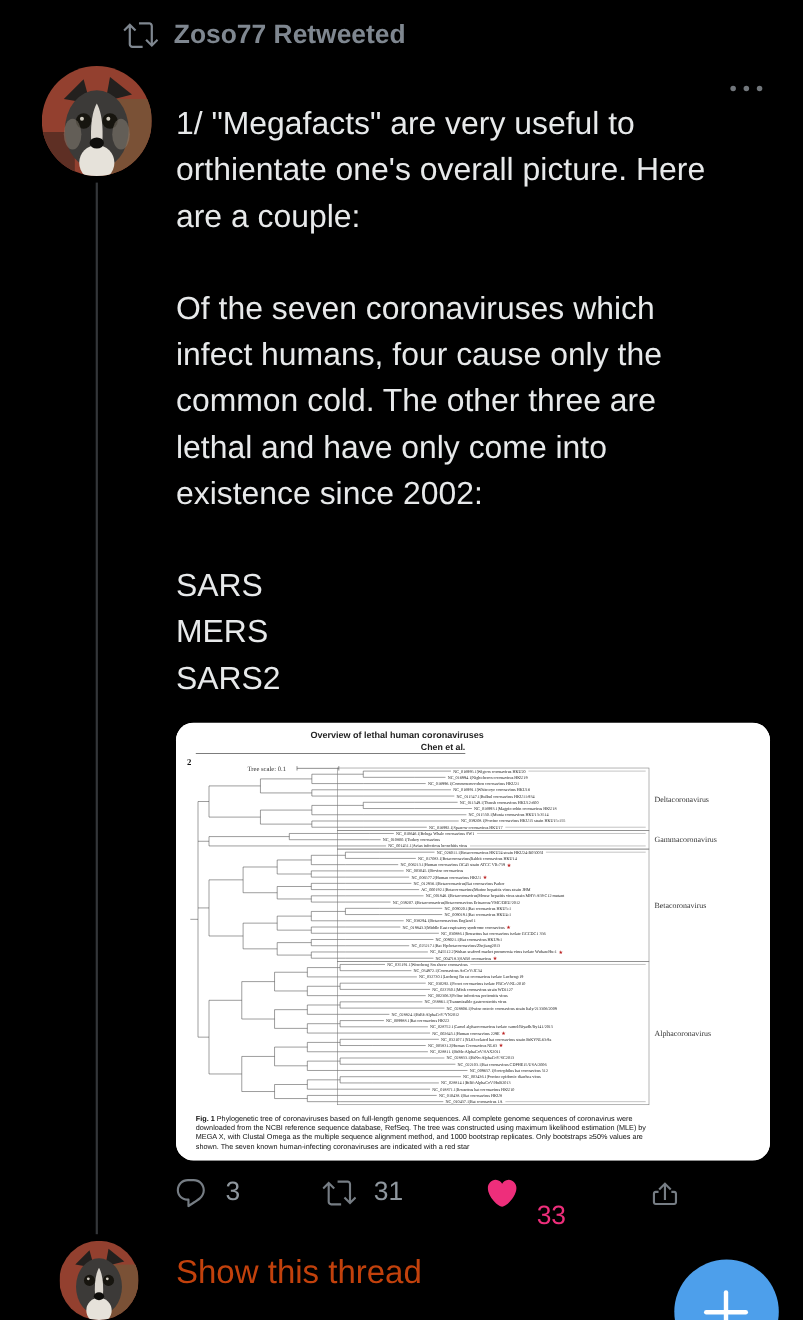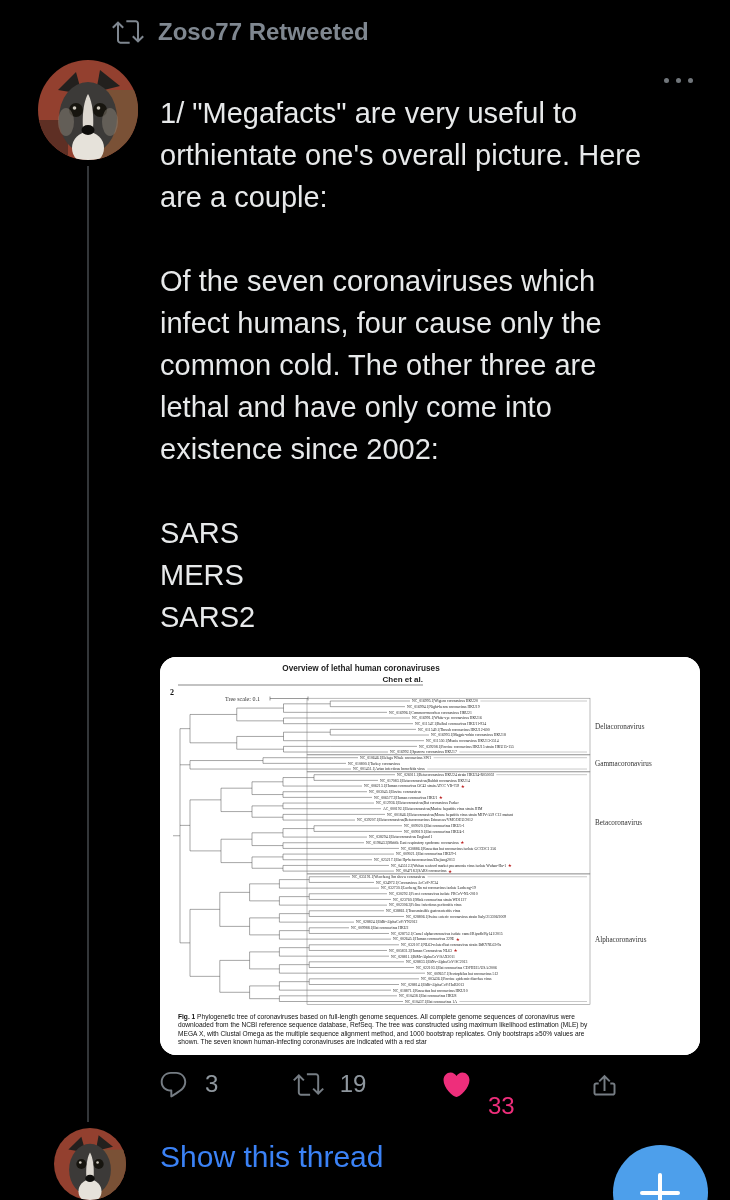--- a/index.html
+++ b/index.html
@@ -22,21 +22,21 @@
               color:#e7e9ea;white-space:pre-line;}
   .figure-card{position:absolute;left:160px;top:657px;width:540px;height:398px;background:#fff;
                border-radius:16px;overflow:hidden;text-align:right;}
   .figure-card svg{display:block;}
   .action-bar{position:absolute;left:158px;top:1062px;width:462px;height:44px;display:flex;
               justify-content:space-between;align-items:center;}
   .action{display:flex;align-items:center;gap:16px;background:none;border:none;padding:0;}
   .action svg{width:31px;height:31px;}
   .action .count{font-size:24px;color:#8f979e;}
   .action.like .count{color:#ee2e7b;margin-top:44px;}
-  .show-thread{position:absolute;left:160px;top:1140px;font-size:30px;color:#3b82f6;}
+  .show-thread{position:absolute;left:160px;top:1140px;font-size:30px;color:#c2410c;}
   .fab{position:absolute;left:613px;top:1145px;width:95px;height:95px;border-radius:50%;
        background:#4d9feb;border:none;}
   .fab .v{position:absolute;left:45px;top:28px;width:4px;height:40px;background:#fff;border-radius:2px;}
   .fab .h{position:absolute;left:27px;top:46px;width:40px;height:4px;background:#fff;border-radius:2px;}
 </style>
 </head>
 <body>
 
 <div class="canvas">
 
@@ -397,21 +397,21 @@
     <button class="action">
       <svg viewBox="0 0 24 24">
         <path fill="#767d84" d="M14.046 2.242l-4.148-.01h-.002c-4.374 0-7.8 3.427-7.8 7.802 0 4.098 3.186 7.206 7.465 7.37v3.828c0 .108.044.286.12.403.142.225.384.347.632.347.138 0 .277-.038.402-.118.264-.168 6.473-4.14 8.088-5.506 1.902-1.61 3.04-3.97 3.043-6.312v-.017c-.006-4.367-3.43-7.787-7.8-7.788zm3.787 12.972c-1.134.96-4.862 3.405-6.772 4.643V16.67c0-.414-.335-.75-.75-.75h-.396c-3.66 0-6.318-2.476-6.318-5.886 0-3.534 2.768-6.302 6.3-6.302l4.147.01h.002c3.532 0 6.3 2.766 6.302 6.296-.003 1.91-.942 3.844-2.514 5.176z"></path>
       </svg>
       <span class="count">3</span>
     </button>
     <button class="action">
       <svg viewBox="0 0 24 24">
         <path fill="#767d84" d="M4.5 3.88l4.43 4.43-1.06 1.06-2.62-2.62v11.5c0 .55.45 1 1 1h7v1.5h-7c-1.38 0-2.5-1.12-2.5-2.5V6.75L1.13 9.37.07 8.31 4.5 3.88zM19.5 20.12l-4.43-4.43 1.06-1.06 2.62 2.62V5.75c0-.55-.45-1-1-1h-7v-1.5h7c1.38 0 2.5 1.12 2.5 2.5v11.5l2.62-2.62 1.06 1.06-4.43 4.43z"></path>
       </svg>
-      <span class="count">19</span>
+      <span class="count">31</span>
     </button>
     <button class="action like">
       <svg viewBox="0 0 24 24">
         <path fill="#ee2e7b" d="M12 21.638h-.014C9.403 21.59 1.95 14.856 1.95 8.478c0-3.064 2.525-5.754 5.403-5.754 2.29 0 3.83 1.58 4.646 2.73.814-1.148 2.354-2.73 4.645-2.73 2.88 0 5.404 2.69 5.404 5.755 0 6.376-7.454 13.11-10.037 13.157H12z"></path>
       </svg>
       <span class="count">33</span>
     </button>
     <button class="action">
       <svg viewBox="0 0 24 24">
         <path fill="#767d84" d="M11.25 7.311L8.462 10.1l-1.06-1.06L12 4.436l4.598 4.598-1.06 1.06-2.788-2.787v9.662h-1.5V7.31zM7.5 12h-2c-.276 0-.5.224-.5.5v6c0 .276.224.5.5.5h13c.276 0 .5-.224.5-.5v-6c0-.276-.224-.5-.5-.5h-2v-1.5h2c1.104 0 2 .896 2 2v6c0 1.104-.896 2-2 2h-13c-1.104 0-2-.896-2-2v-6c0-1.104.896-2 2-2h2V12z"></path>

